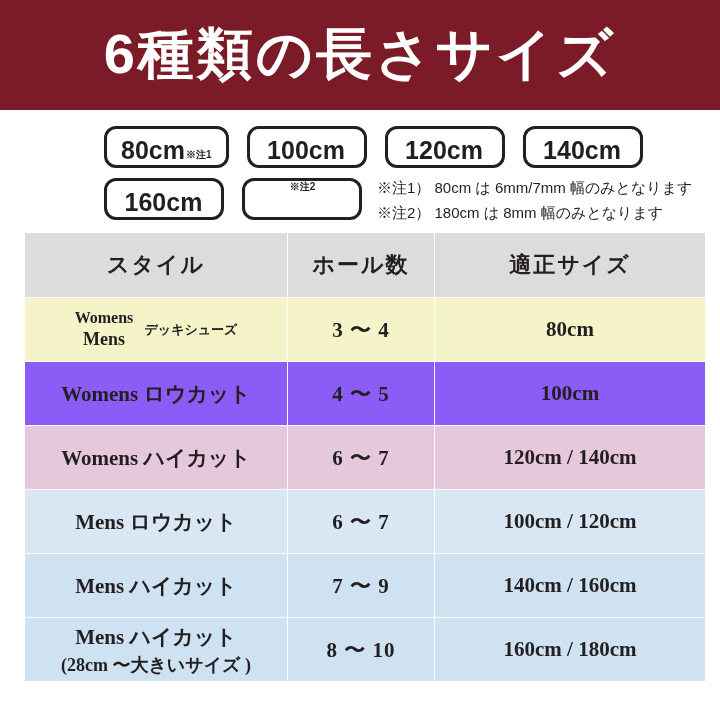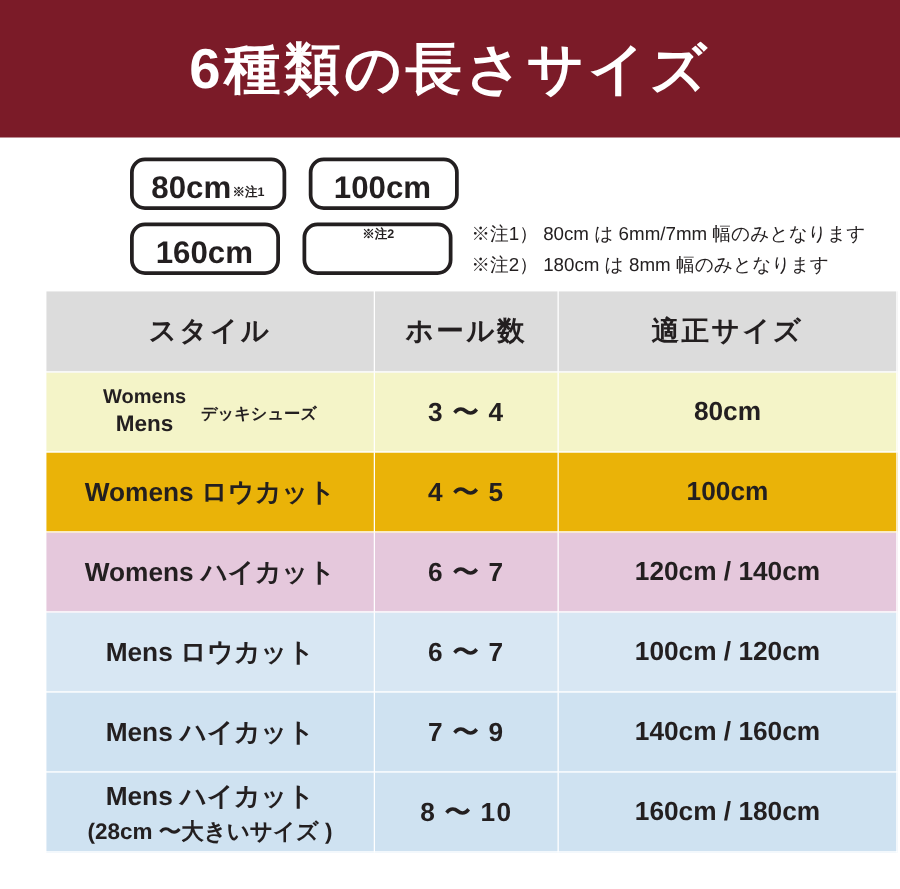--- a/index.html
+++ b/index.html
@@ -25,21 +25,21 @@
   .banner {
     width: 720px;
     height: 110px;
     background: #7b1b28;
     display: flex;
     align-items: center;
     justify-content: center;
   }
   .banner-title {
     color: #ffffff;
-    font-size: 45px;
+    font-size: 56px;
     font-weight: bold;
     letter-spacing: 3px;
     white-space: nowrap;
     text-align: right;
   }
 
   
   .pills-area {
     position: relative;
     padding: 16px 0 6px 0;
@@ -80,22 +80,23 @@
     position: absolute;
     left: 377px;
     top: 66px;
     font-size: 15px;
     line-height: 1.65;
     color: #231f20;
   }
 
   
   .table-wrap {
-    padding: 0 36px;
-    box-sizing: border-box;
+    padding: 0 24px;
+    box-sizing: border-box;
+    font-family: Liberation Serif, serif;
   }
   table.size-table {
     width: 672px;
     border-collapse: collapse;
     table-layout: fixed;
   }
   table.size-table th,
   table.size-table td {
     border: 1px solid #ffffff;
     text-align: center;
@@ -112,21 +113,21 @@
   .col-holes  { width: 144px; }
   .col-size   { width: 268px; margin-left: 32px; }
 
   tbody tr { height: 64px; }
   tbody td { font-size: 21px; font-weight: bold; }
   tbody td.cell-style { font-size: 21px; }
   tbody td.holes { letter-spacing: 1px; }
   tbody td.size  { letter-spacing: 0px; }
 
   .row-yellow td { background: #f4f4c8; }
-  .row-pink-l td { background: #eab308; }
+  .row-pink-l td { background: #8b5cf6; }
   .row-pink-d td { background: #e5c8dc; }
   .row-blue-l td { background: #d8e7f3; }
   .row-blue-m td { background: #cfe2f1; }
   .row-blue-d td { background: #cfe2f1; }
 
   .style-inline {
     display: inline-block;
   }
   .style-stack {
     display: inline-block;
@@ -154,20 +155,28 @@
   </div>
 
   <div class="pills-area">
     <div class="pill-row">
       <div class="pill">
         <span class="pill-label">80cm</span>
         <span class="pill-note">※注1</span>
       </div>
       <div class="pill">
         <span class="pill-label">100cm</span>
+        <span class="pill-note"></span>
+      </div>
+      <div class="pill">
+        <span class="pill-label">120cm</span>
+        <span class="pill-note"></span>
+      </div>
+      <div class="pill">
+        <span class="pill-label">140cm</span>
         <span class="pill-note"></span>
       </div>
     </div>
     <div class="pill-row">
       <div class="pill">
         <span class="pill-label">160cm</span>
         <span class="pill-note"></span>
       </div>
       <div class="pill">
         <span class="pill-note">※注2</span>

